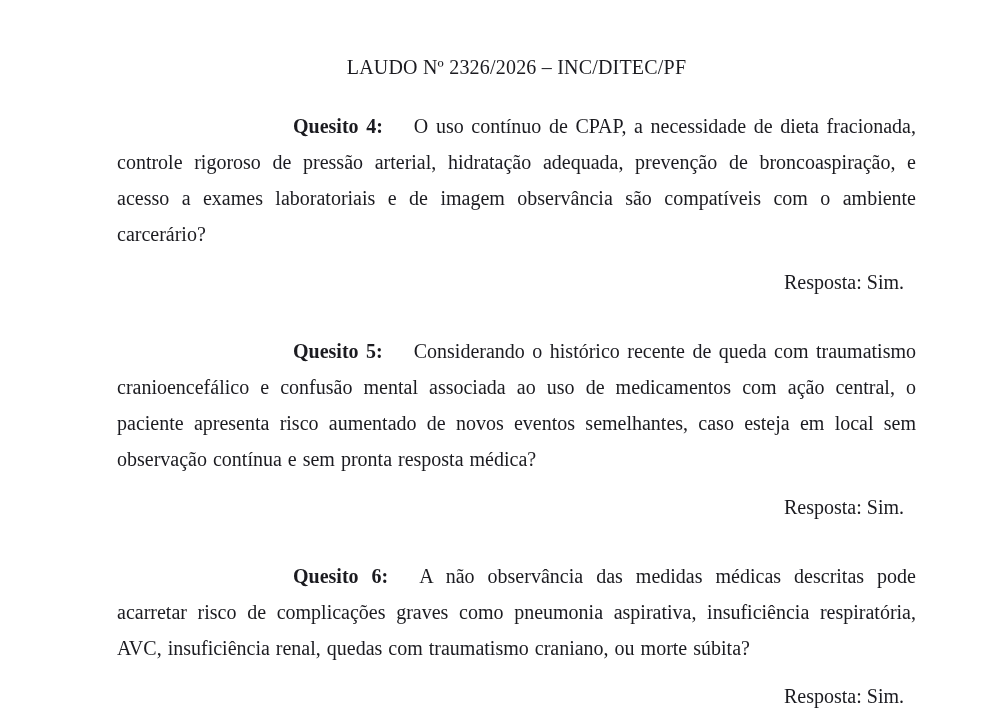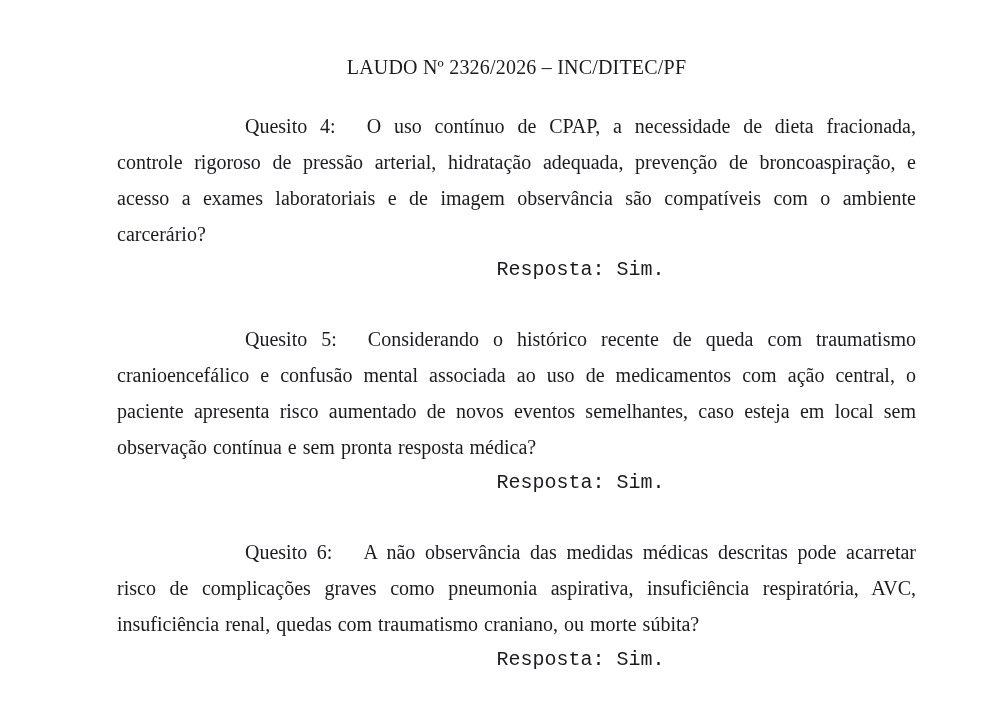--- a/index.html
+++ b/index.html
@@ -29,28 +29,28 @@
   }
   .qa-block { margin: 0; }
   .qa-block + .qa-block { margin-top: 33px; }
   .question {
     margin: 0;
     text-align: justify;
     text-indent: 128px;
     word-spacing: 1px;
   }
   .q-label {
-    font-weight: normal;
+    font-weight: bold;
     margin-right: 31px;
+    margin-left: 48px;
   }
   .answer {
-    margin: 0;
+    margin: 12px;
     text-indent: 128px;
-    text-align: center;
-    font-family: Liberation Mono, monospace;
+    text-align: right;
   }
 </style>
 </head>
 <body>
 
 <div class="page">
 
   <div class="doc-title">LAUDO Nº 2326/2026 – INC/DITEC/PF</div>
 
   <div class="qa-block">

